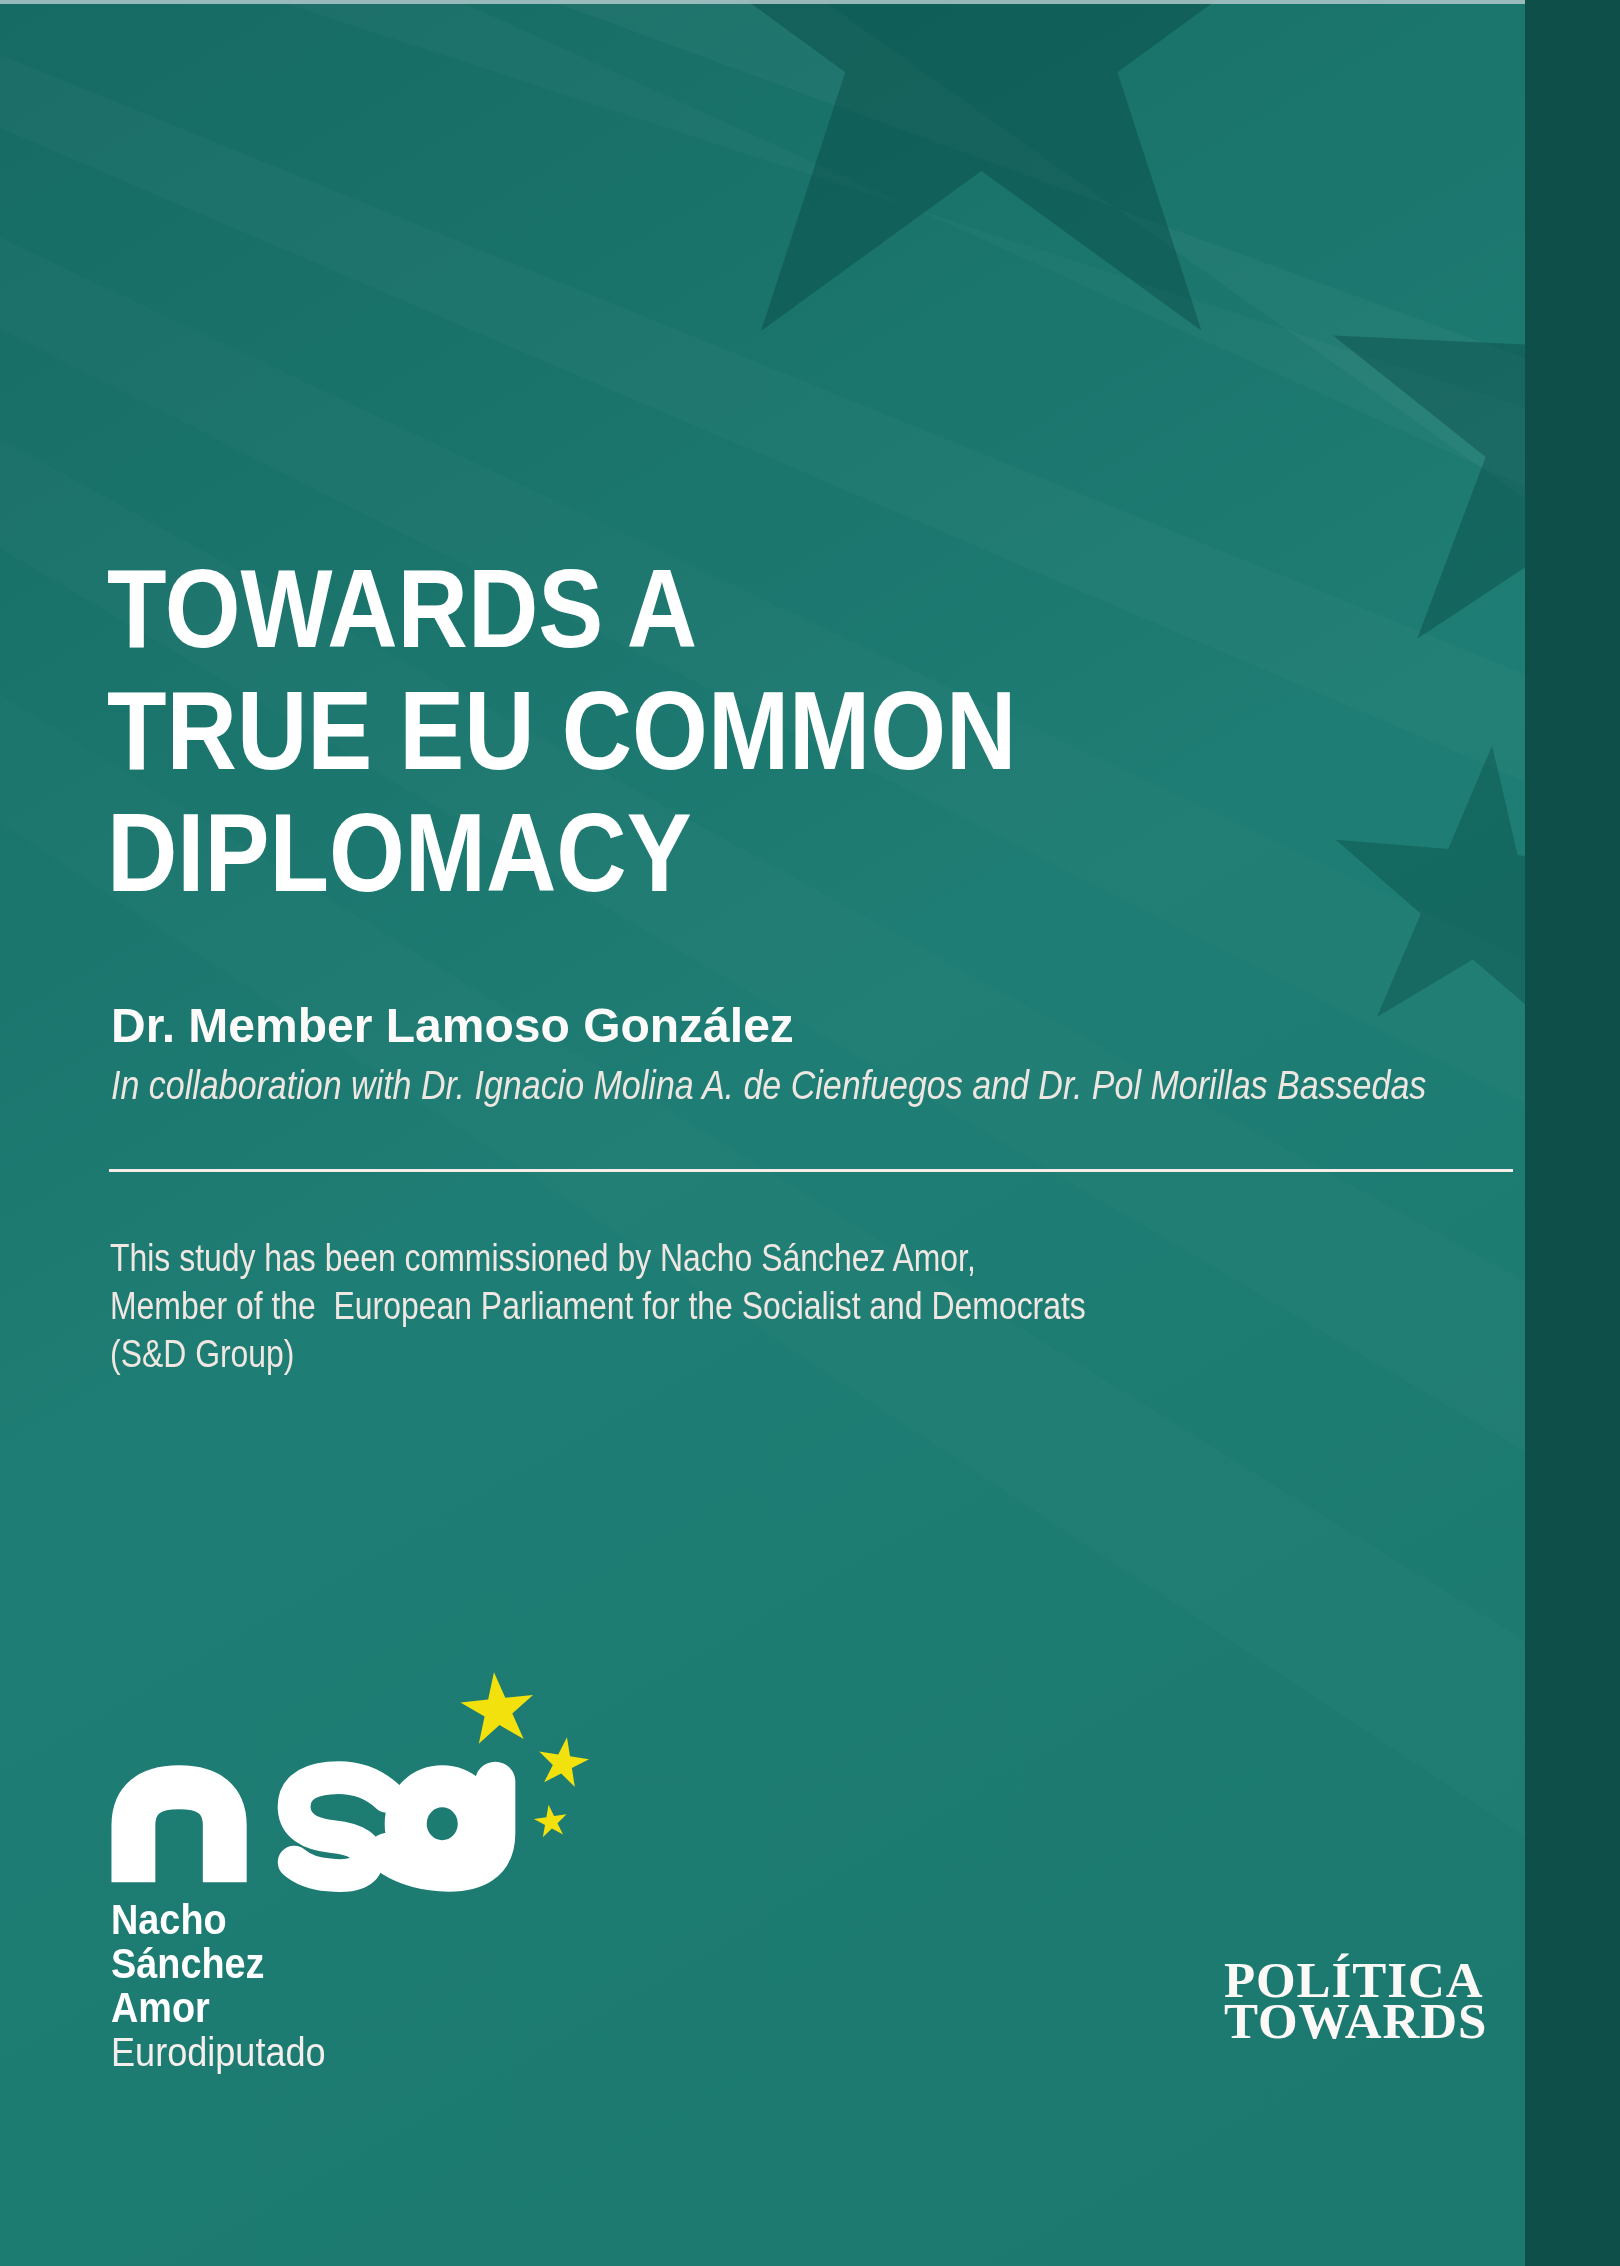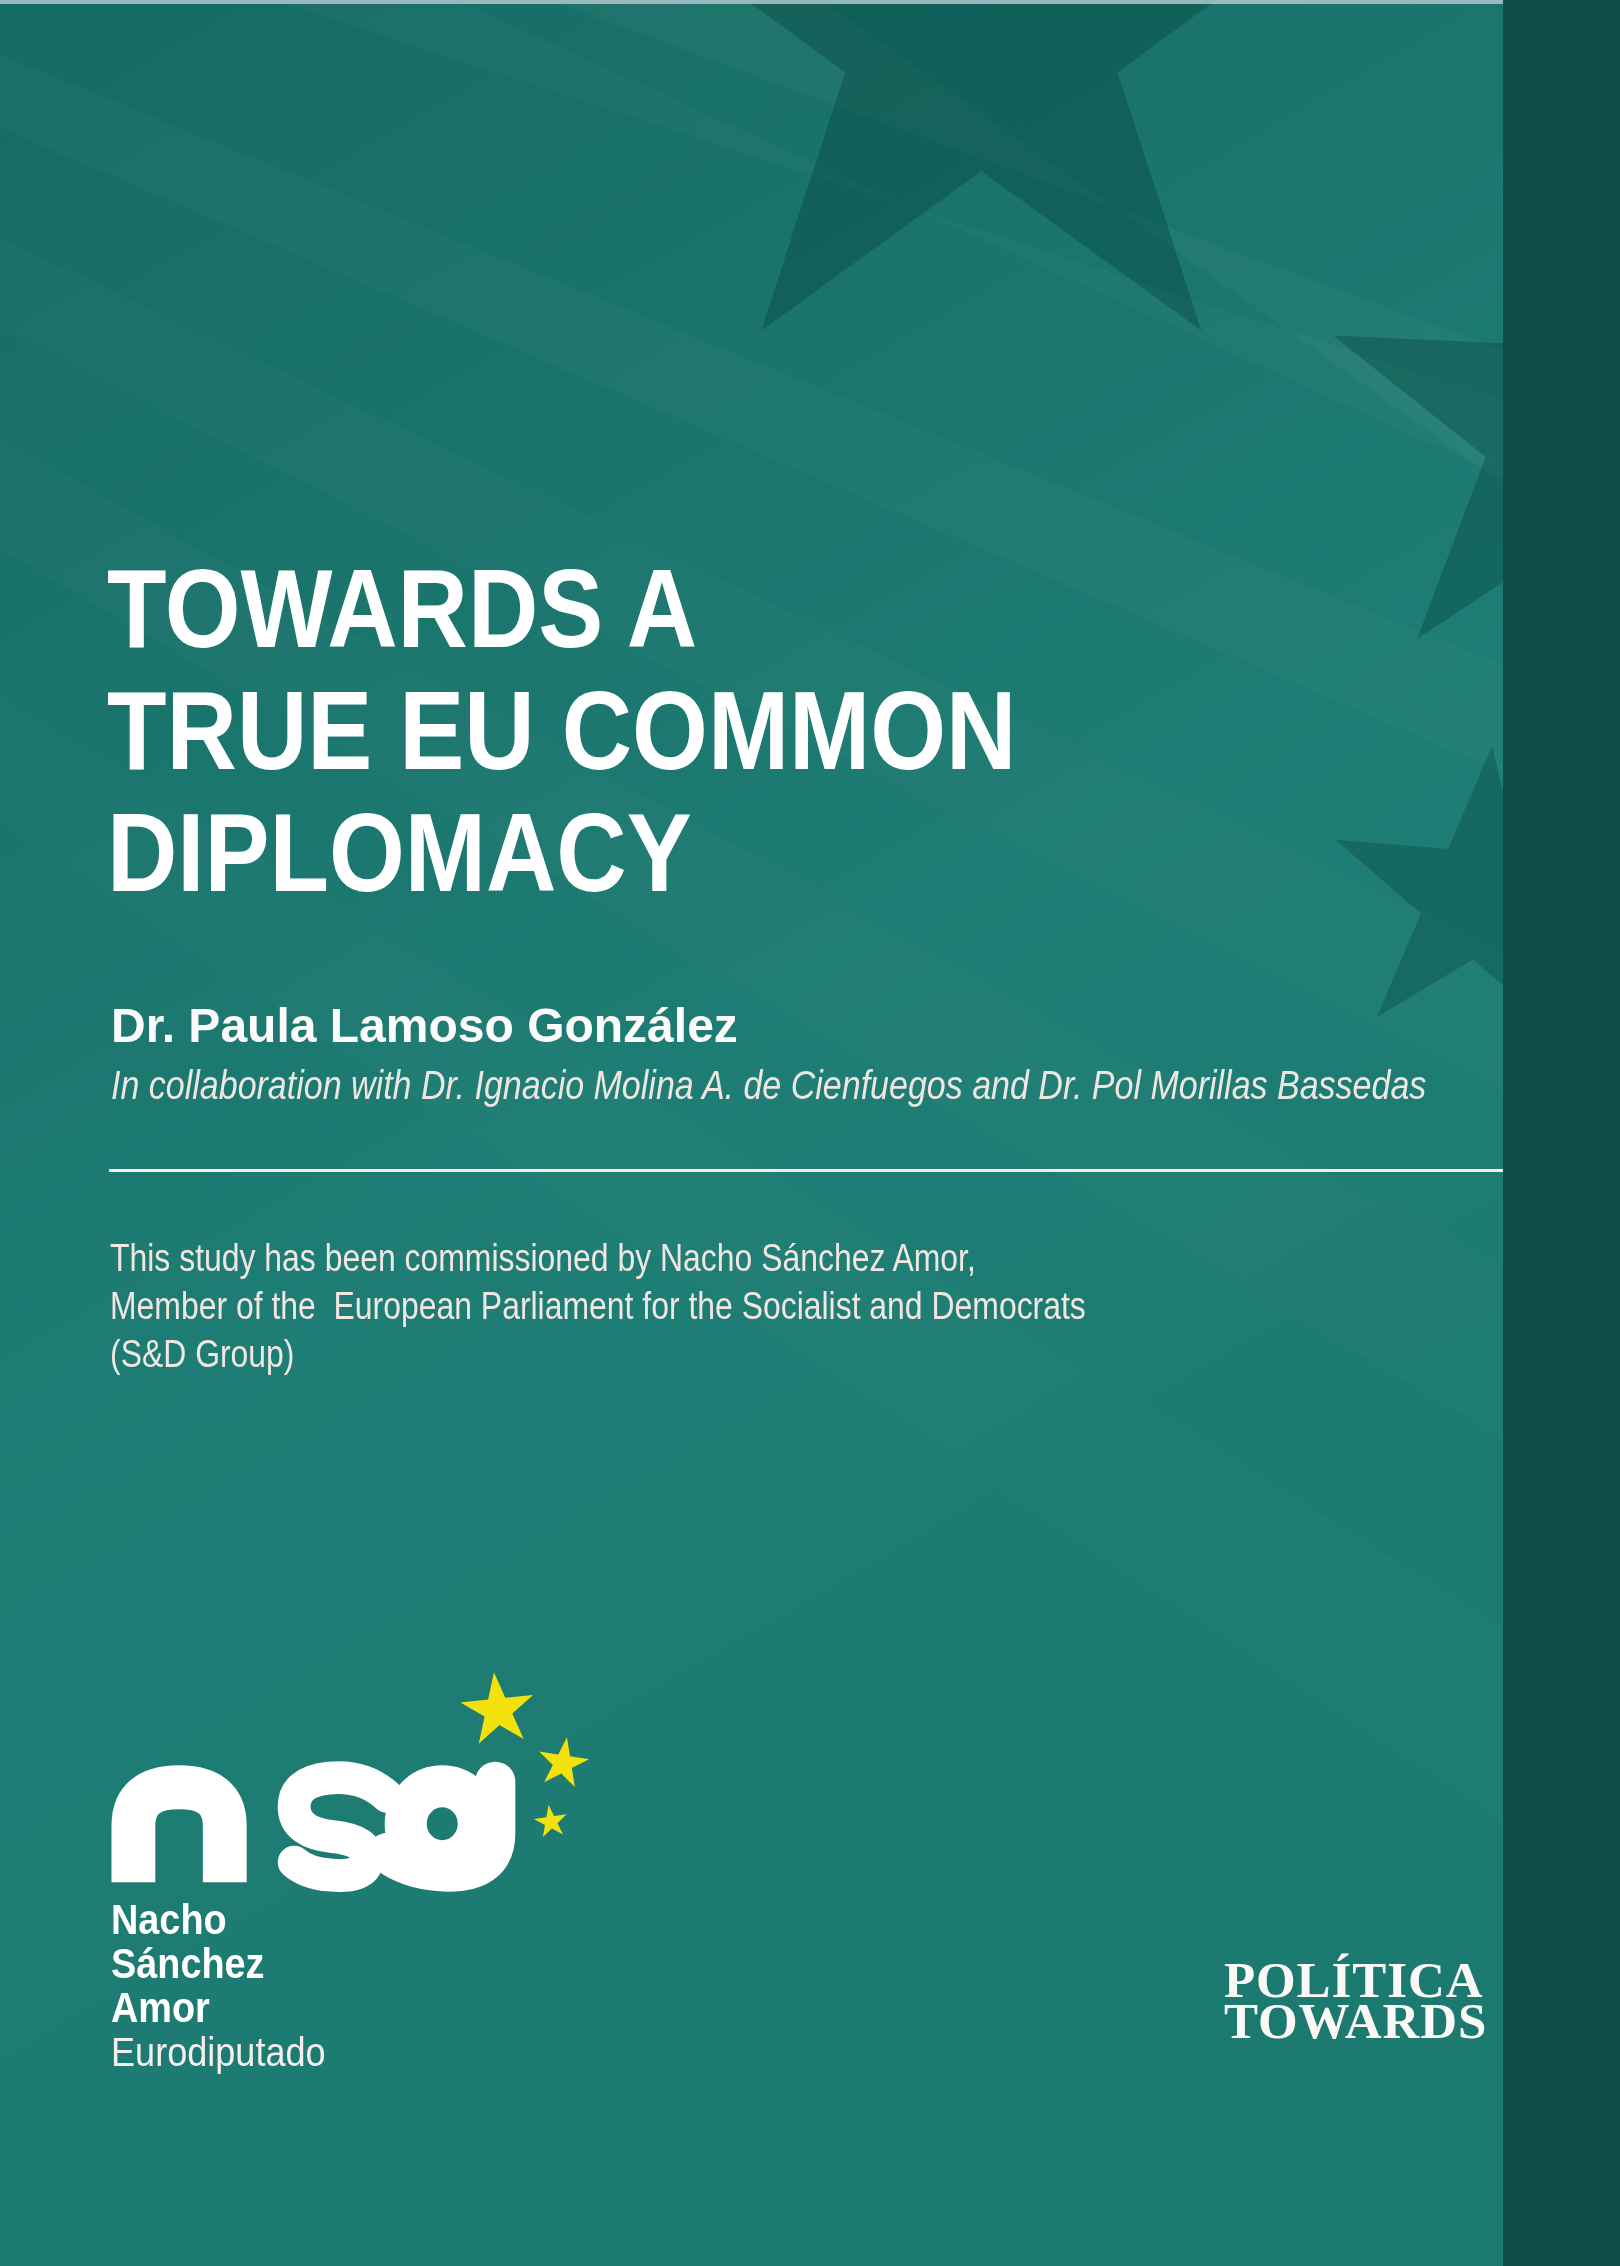--- a/index.html
+++ b/index.html
@@ -2,20 +2,21 @@
 <html style="font-size:14.6px"><head>
 <meta charset="utf-8">
 <style>
   html,body{margin:0;padding:0;background:#0e4f4a;}
   .page{
     position:relative;
     width:1503px;height:2267px;
     overflow:hidden;
     background:linear-gradient(150deg,#166b64 0%,#1e7d74 48%,#1b796f 100%);
     font-family:"Liberation Sans", sans-serif;
+    padding-left:22px;
     -webkit-font-smoothing:antialiased;
   }
   svg{display:block;}
   .bg-decor{position:absolute;left:0;top:0;width:1620px;height:2267px;}
   .top-strip{position:absolute;left:0;top:0;width:1620px;height:3.7px;background:#b9cdd1;opacity:.8;}
 
   .title{
     position:absolute;left:107px;top:548px;margin:0;
     font-size:112px;line-height:122px;font-weight:bold;color:#ffffff;
     letter-spacing:0px;
@@ -90,21 +91,21 @@
   </svg>
 
   <div class="top-strip"></div>
 
   <h1 class="title">
     <div>TOWARDS A</div>
     <div>TRUE EU COMMON</div>
     <div>DIPLOMACY</div>
   </h1>
 
-  <div class="author">Dr. Paula Lamoso González</div>
+  <div class="author">Dr. Member Lamoso González</div>
   <div class="collab">In collaboration with Dr. Ignacio Molina A. de Cienfuegos and Dr. Pol Morillas Bassedas</div>
 
   <div class="divider"></div>
 
   <div class="commission">
     <div>This study has been commissioned by Nacho Sánchez Amor,</div>
     <div>Member of the  European Parliament for the Socialist and Democrats</div>
     <div>(S&amp;D Group)</div>
   </div>
 

